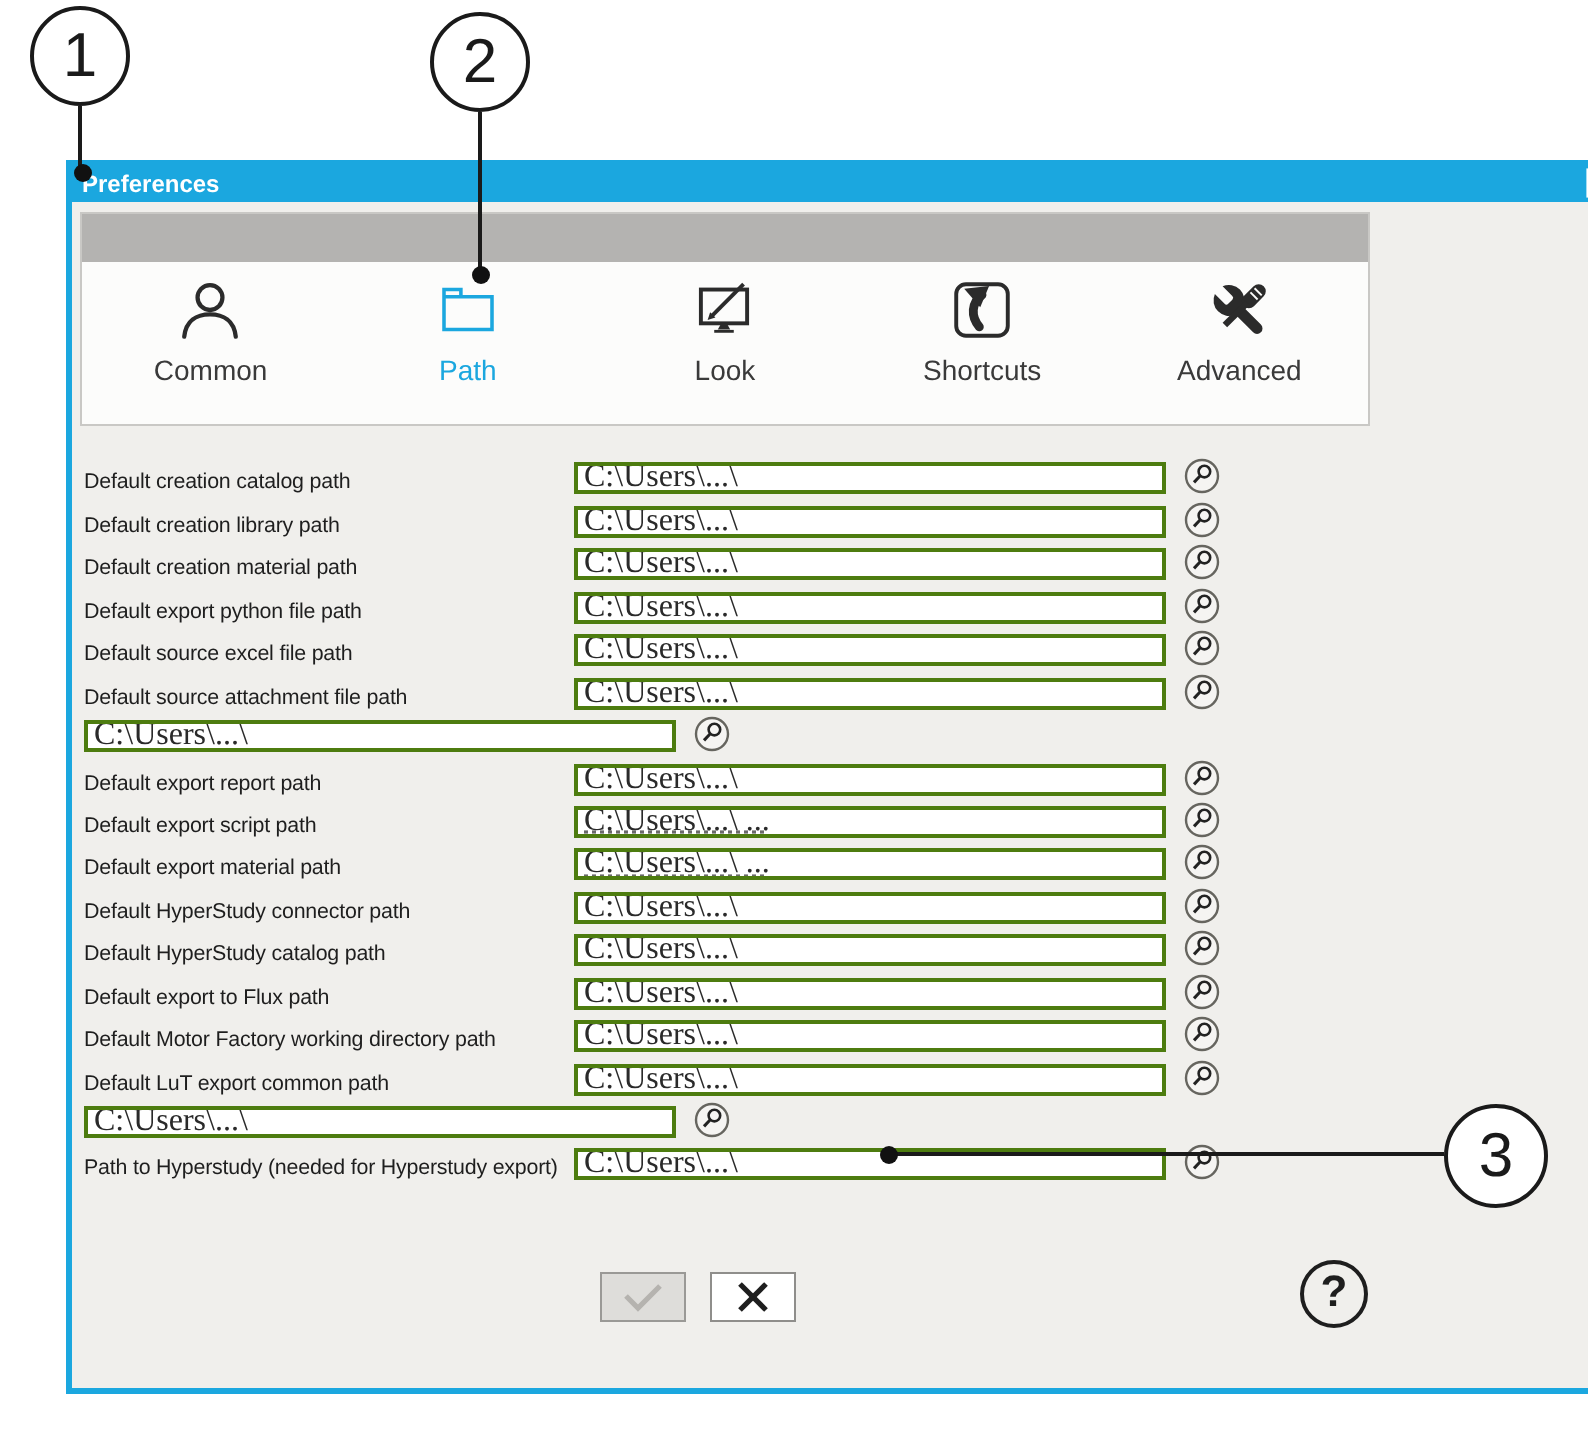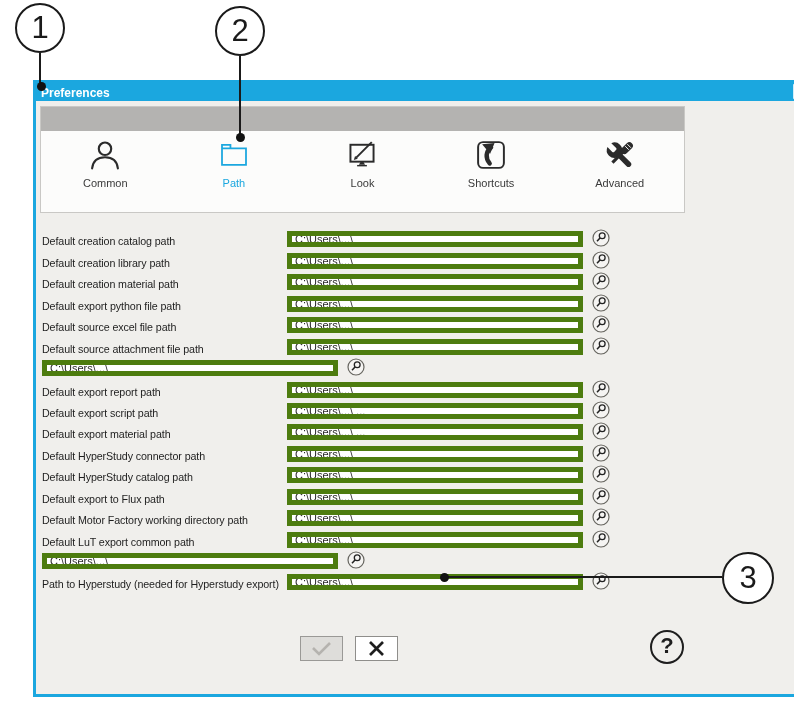--- a/index.html
+++ b/index.html
@@ -16,31 +16,31 @@
   .close-btn svg { display:block; }
 
   
   .tabbox { position:absolute; left:4px; top:23px; width:645px; height:107px;
     background:#fcfcfb; border:1px solid #c9c8c5; }
   .graystrip { position:absolute; left:0; top:0; right:0; height:24px; background:#b4b3b1; }
   .tabs { position:absolute; left:0; top:24px; right:0; bottom:0; display:flex; }
   .tab { flex:1 1 0; display:flex; flex-direction:column; align-items:center;
     padding-top:8px; color:#2b2b2b; cursor:pointer; background:transparent; border:none; }
   .tab .tab-icon { width:32px; height:32px; margin-bottom:6px; }
-  .tab .tab-label { font-size:11px; color:#3a3a3a; }
+  .tab .tab-label { font-size:14px; color:#3a3a3a; }
   .tab.active { color:#1ba7df; }
   .tab.active .tab-label { color:#1ba7df; }
 
   
   .rows { position:absolute; left:0; top:143px; right:0; }
   .row { display:flex; align-items:flex-end; height:21.45px; padding-left:6px; }
   .row-label { flex:0 0 245px; font-size:10.7px; letter-spacing:-0.1px; color:#1e1e1e;
     white-space:nowrap; overflow:hidden; }
-  .row-input { width:296px; height:16px; border:5px solid #4d7c0f; background:#fff;
-    font-family:Liberation Sans, sans-serif; font-size:11px; color:#2a2a2a; padding:0 3px; }
+  .row-input { width:296px; height:16px; border:2px solid #4d7c0f; background:#fff;
+    font-family:Liberation Serif, serif; font-size:16px; color:#2a2a2a; padding:0 3px; }
   .row-input.squiggle { text-decoration:underline dotted #6a6a6a; }
   .browse-btn { margin-left:9px; width:18px; height:18px; background:transparent;
     border:none; padding:0; cursor:pointer; }
   .browse-btn svg { display:block; }
 
   
   .ok-btn { position:absolute; left:264px; top:553px; width:43px; height:25px;
     background:#deddda; border:1px solid #9a9996; cursor:default; padding:0; }
   .cancel-btn { position:absolute; left:319px; top:553px; width:43px; height:25px;
     background:#ffffff; border:1px solid #8f8e8b; cursor:pointer; padding:0; }

